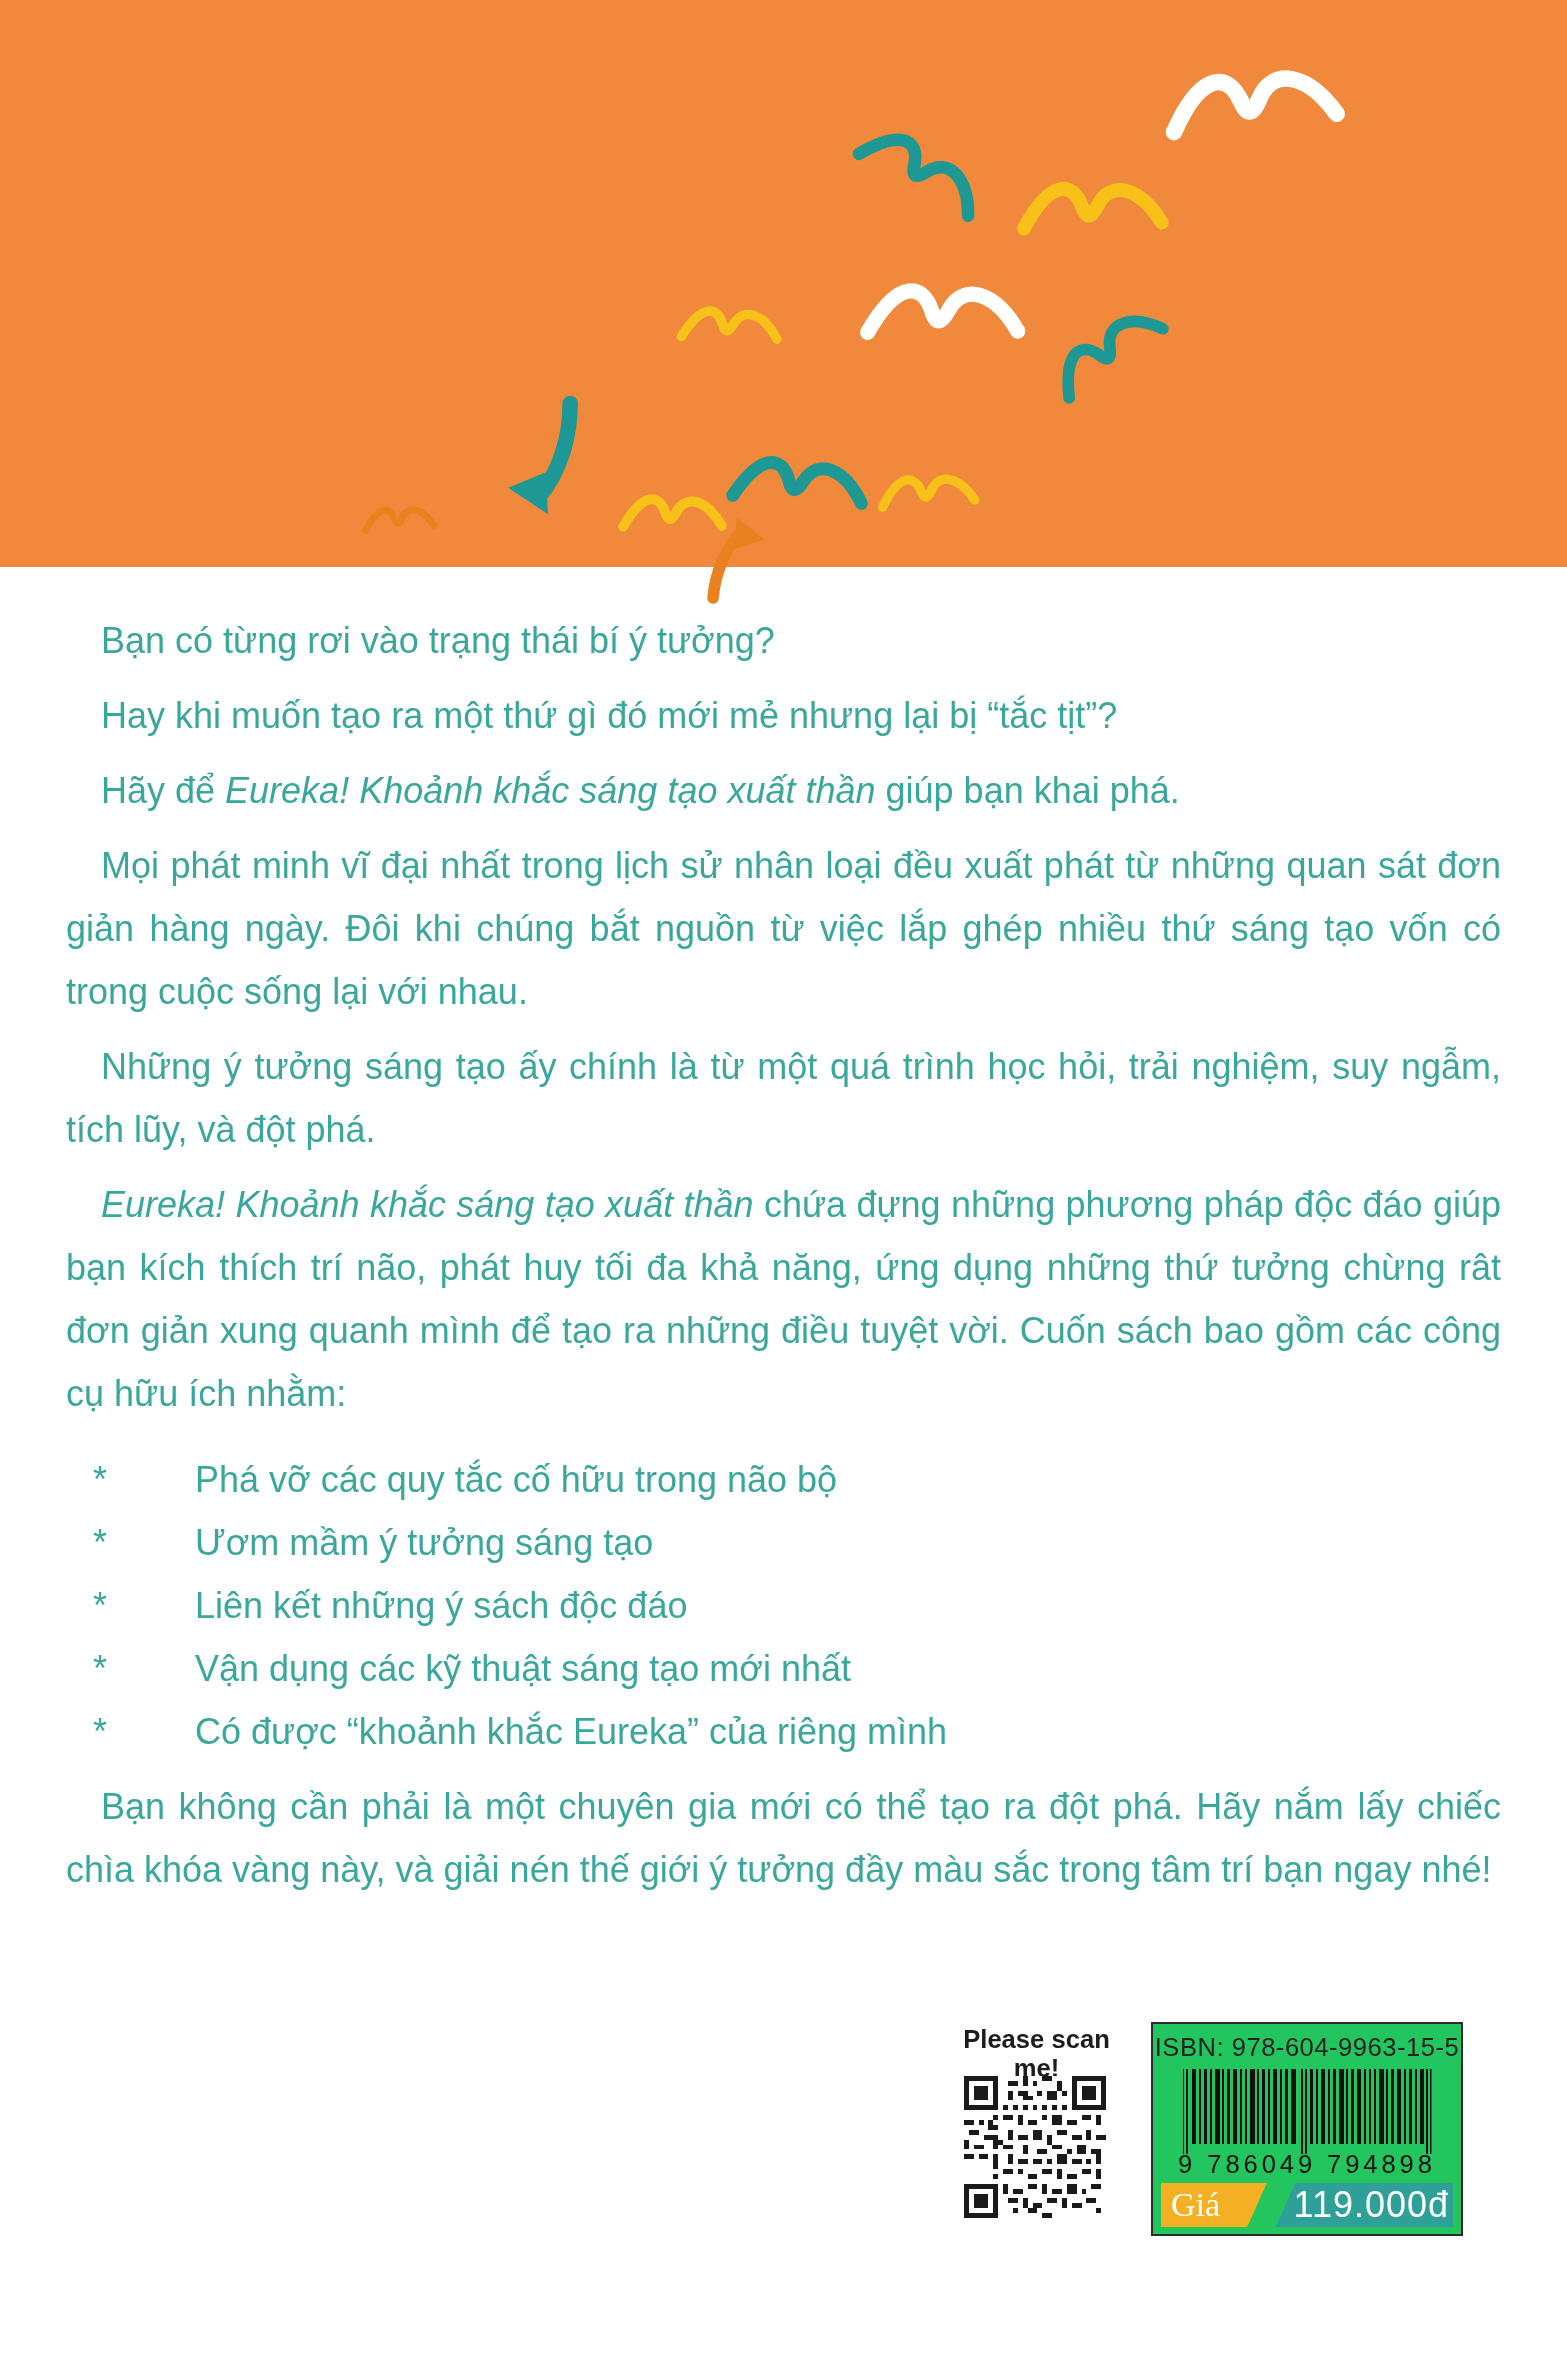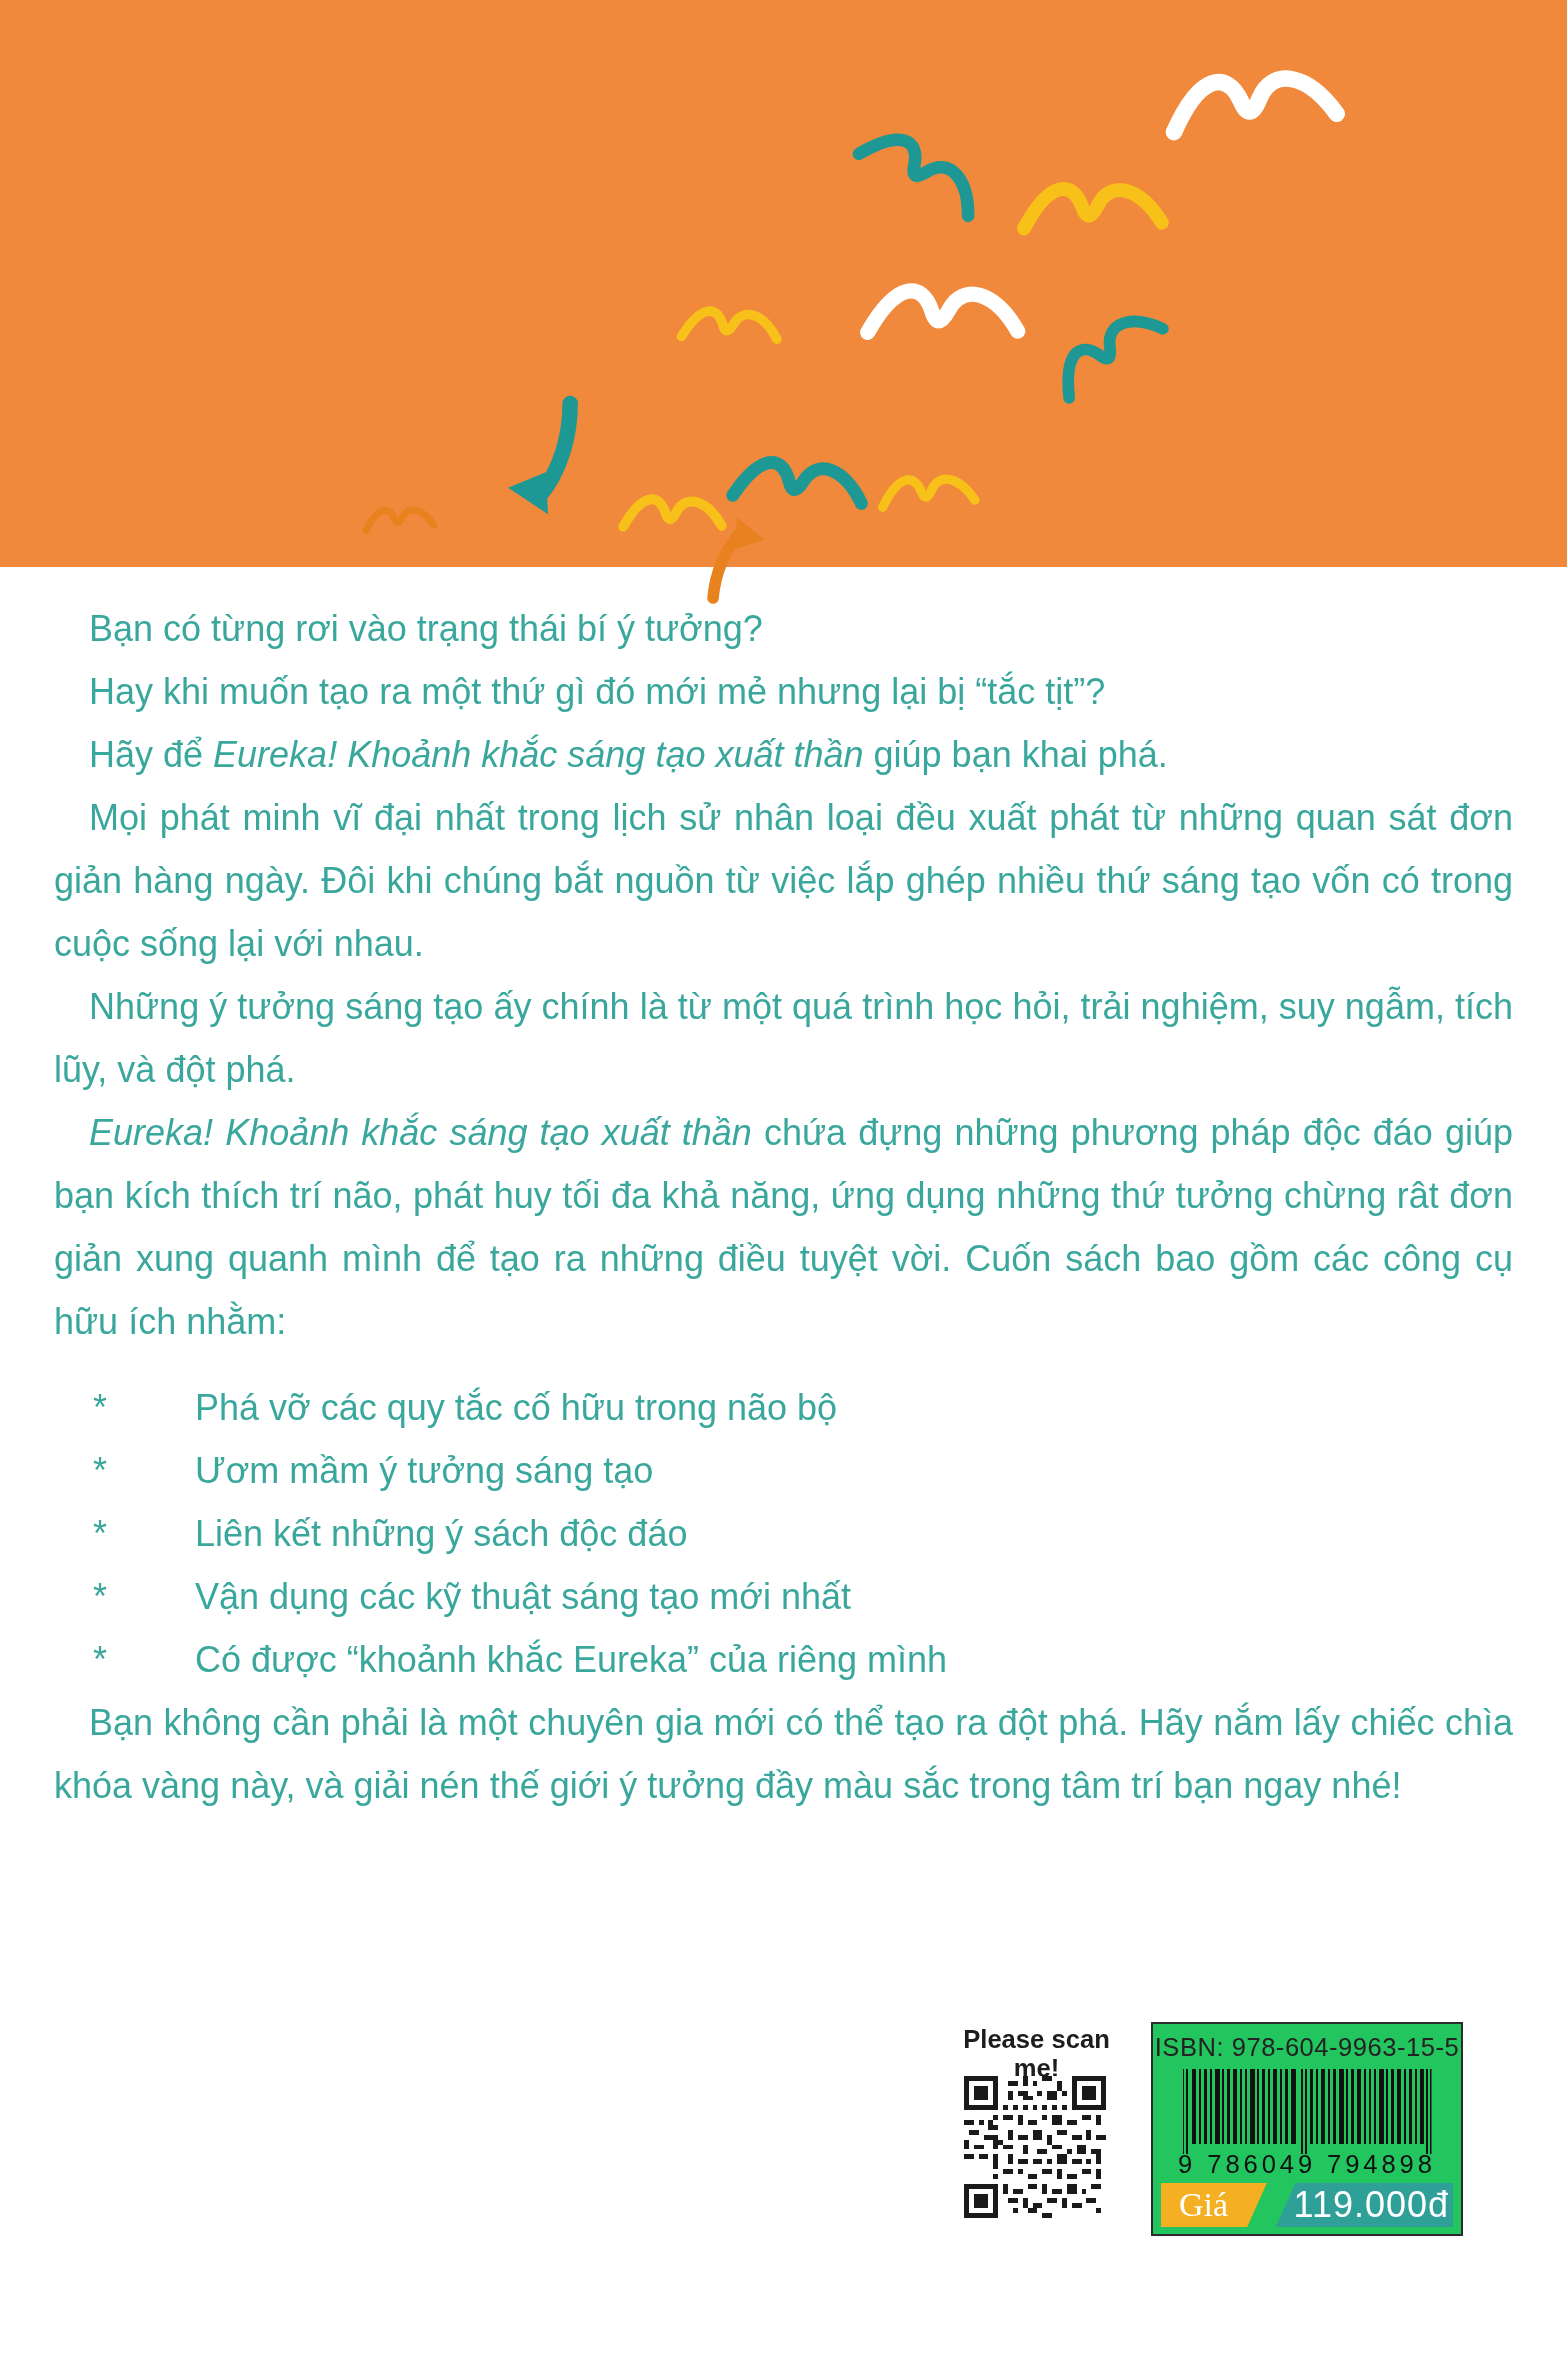--- a/index.html
+++ b/index.html
@@ -17,21 +17,21 @@
   .bird{position:absolute;overflow:visible;}
   .bird svg{width:100%;height:100%;overflow:visible;}
   
   .content{
     position:absolute;left:0;top:567px;width:1567px;
     padding:29.6px 54px 0 54px;box-sizing:border-box;
     color:#3AA79C;
     font-size:36px;line-height:63px;font-weight:300;
     text-align:justify;
   }
-  .content p{margin:0;text-indent:35px;}
+  .content p{margin:12px;text-indent:35px;}
   .em{font-style:italic;}
   .bullets{margin-top:23.6px;}
   .bullet-row{display:flex;padding-left:39px;line-height:63px;}
   .bullet-marker{width:102px;flex:0 0 102px;}
   .final-para{margin-top:27.6px;}
   
   .scan-label{
     position:absolute;left:938px;top:2025px;width:197px;
     text-align:center;font-weight:bold;font-size:25.6px;color:#1d1d1d;
   }
@@ -55,21 +55,21 @@
     font-size:25.6px;color:#111;letter-spacing:3.9px;white-space:pre;
   }
   .price-row{
     position:absolute;left:7.9px;right:7.9px;bottom:6.9px;height:44px;
     display:flex;gap:8.9px;
   }
   .price-label{
     flex:0 0 106px;
     clip-path:polygon(0 0,100% 0,calc(100% - 19.7px) 100%,0 100%);
     display:flex;align-items:center;justify-content:flex-start;
-    padding-left:18px;box-sizing:border-box;
+    padding-left:10px;box-sizing:border-box;
     font-family:"Liberation Serif", serif;font-size:34px;color:#fff;
   }
   .price-value{
     flex:1;
     clip-path:polygon(19.7px 0,100% 0,100% 100%,0 100%);
     display:flex;align-items:center;justify-content:center;
     padding-left:13.8px;box-sizing:border-box;
     font-size:36px;color:#fff;letter-spacing:1px;
   }
 </style>

